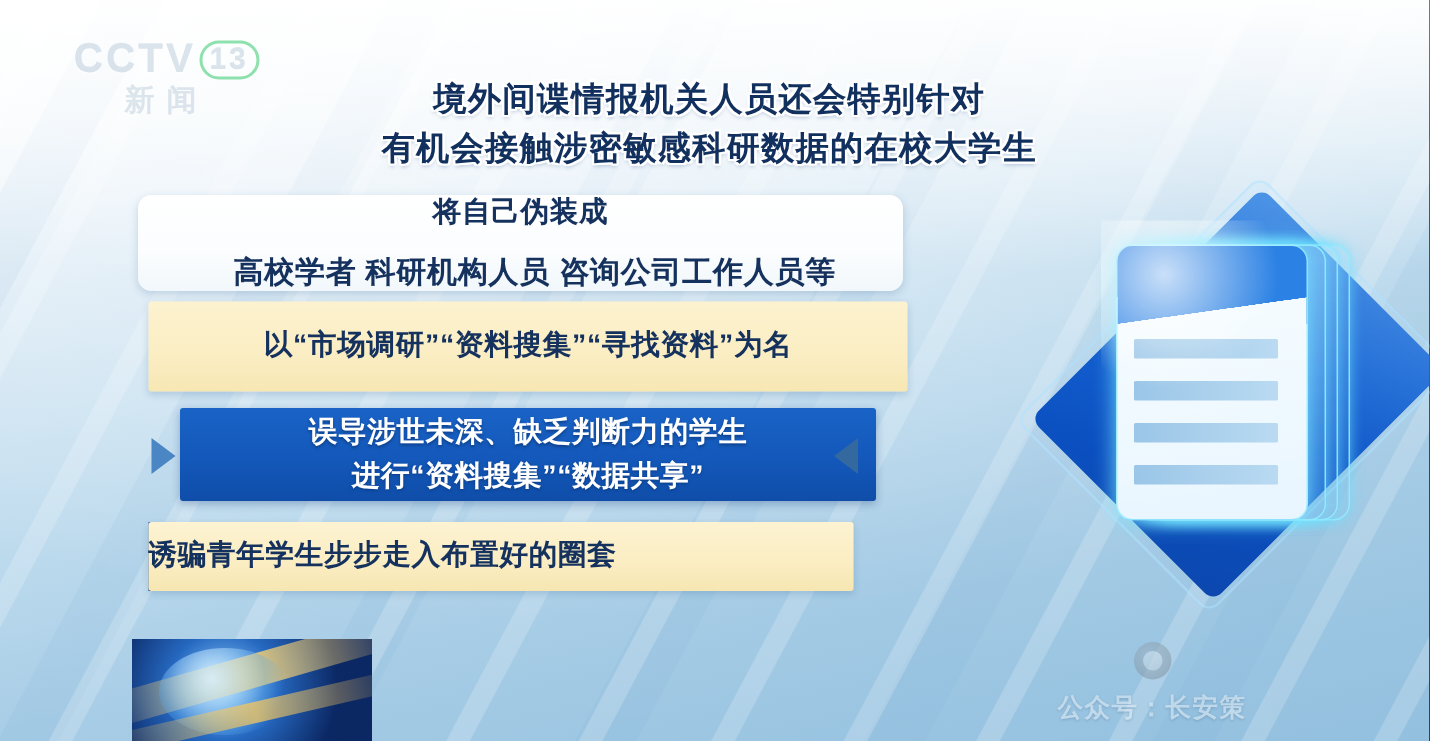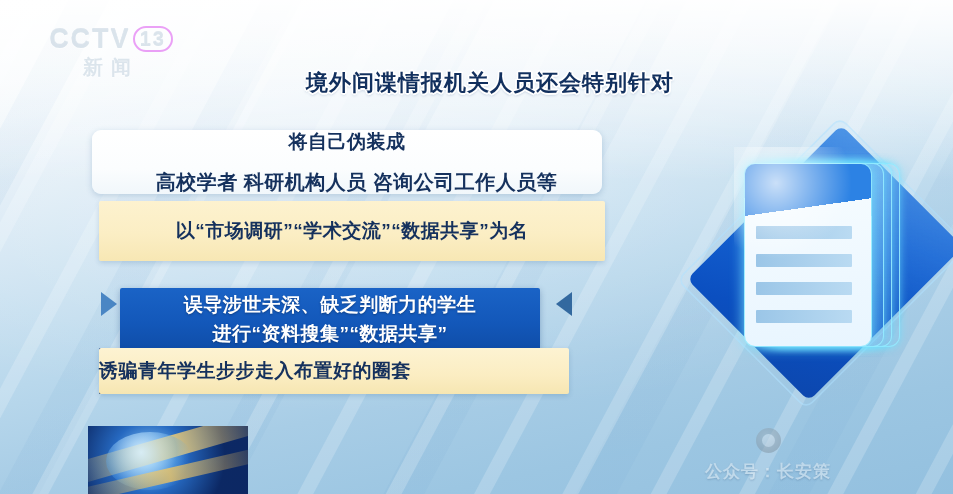--- a/index.html
+++ b/index.html
@@ -71,21 +71,21 @@
     user-select:none;
   }
   .channel-bug .cb-main {
     font-size:27px; font-weight:bold; letter-spacing:2px;
     line-height:30px;
     color:#b9cbda;
     text-shadow:0 1px 0 rgba(255,255,255,.9), 0 -1px 0 rgba(120,150,180,.45);
   }
   .channel-bug .cb-num {
     display:inline-block;
-    border:2px solid #d946ef; border-radius:14px;
+    border:2px solid #22c55e; border-radius:14px;
     padding:0 5px; font-size:20px; line-height:22px;
     vertical-align:2px; margin-left:2px;
   }
   .channel-bug .cb-sub {
     font-size:20px; font-weight:bold; letter-spacing:8px;
     color:#bdcedc; line-height:24px; margin-top:1px;
     text-shadow:0 1px 0 rgba(255,255,255,.9);
   }
 
   
@@ -142,21 +142,21 @@
   
   .tb {
     position:absolute;
     display:flex; flex-direction:column; justify-content:center;
     text-align:center;
   }
   .tb .ln { white-space:nowrap; }
 
   
   .block-1 {
-    left:256px; top:49px; width:468px; height:66px;
+    left:239px; top:49px; width:468px; height:66px;
     gap:2px;
   }
   .block-1 .ln {
     font-size:22px; font-weight:bold; color:#12305e;
     letter-spacing:1px; line-height:31px;
     text-shadow:
       -1.4px -1.4px 0 #ffffff, 1.4px -1.4px 0 #ffffff,
       -1.4px  1.4px 0 #ffffff, 1.4px  1.4px 0 #ffffff,
        0 -1.6px 0 #ffffff, 0 1.6px 0 #ffffff,
       -1.6px 0 0 #ffffff, 1.6px 0 0 #ffffff,
@@ -178,21 +178,21 @@
   .block-3 {
     left:99px; top:201px; width:506px; height:60px;
     background:linear-gradient(180deg,#fdf2cf 0%,#fbeec4 55%,#f7e7b4 100%);
     border-radius:2px;
     box-shadow:0 2px 5px rgba(40,90,140,.20);
   }
   .block-3 .ln { font-size:19px; font-weight:bold; color:#15315d; line-height:28px; letter-spacing:.5px; }
 
   
   .block-4 {
-    left:120px; top:288px; width:420px; height:62px;
+    left:120px; top:272px; width:464px; height:62px;
     background:linear-gradient(180deg,#1a63c6 0%,#1358ba 55%,#0f4da8 100%);
     border-radius:2px;
     box-shadow:0 2px 6px rgba(20,60,120,.32);
   }
   .block-4 .ln { font-size:19px; font-weight:bold; color:#ffffff; line-height:29px; letter-spacing:.5px;
                  text-shadow:0 1px 2px rgba(10,40,90,.55); }
   .arrow {
     position:absolute; top:292px; width:0; height:0;
   }
   .arrow-left {
@@ -297,29 +297,30 @@
         <div class="page-line pl2"></div>
         <div class="page-line pl3"></div>
         <div class="page-line pl4"></div>
       </div>
     </div>
     <div class="doc-shine"></div>
   </div>
 
   <div class="tb block-1">
     <div class="ln">境外间谍情报机关人员还会特别针对</div>
+    <div class="ln">有机会接触涉密敏感科研数据的在校大学生</div>
   </div>
 
   <div class="tb block-2">
     <div class="ln">将自己伪装成</div>
     <div class="ln big">高校学者 科研机构人员 咨询公司工作人员等</div>
   </div>
 
   <div class="tb block-3">
-    <div class="ln">以“市场调研”“学术交流”“数据共享”为名</div>
+    <div class="ln">以“市场调研”“资料搜集”“寻找资料”为名</div>
   </div>
 
   <div class="arrow arrow-left"></div>
   <div class="tb block-4">
     <div class="ln">误导涉世未深、缺乏判断力的学生</div>
     <div class="ln">进行“资料搜集”“数据共享”</div>
   </div>
   <div class="arrow arrow-right"></div>
 
   <div class="block-5-bar"></div>

